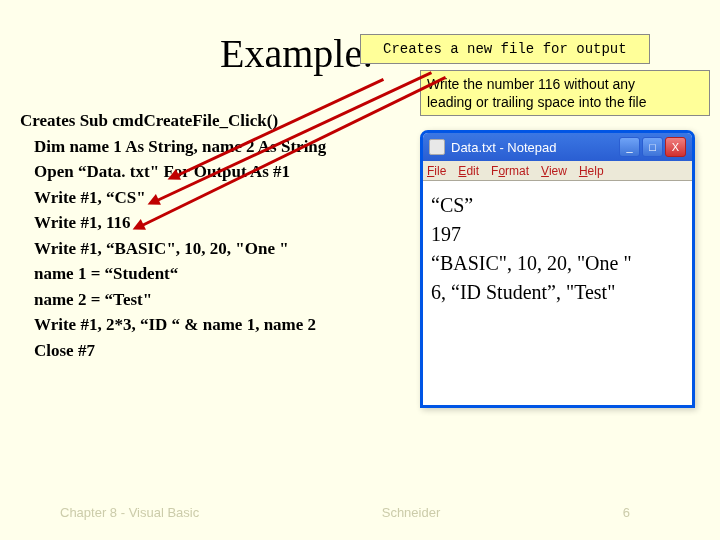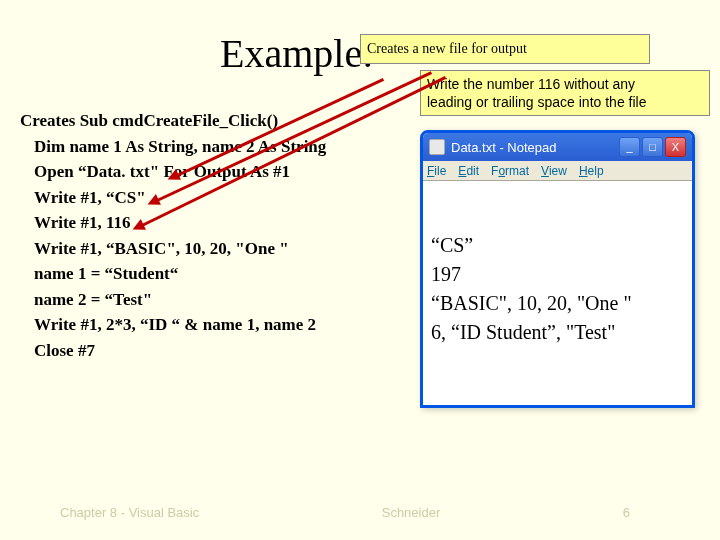--- a/index.html
+++ b/index.html
@@ -1,41 +1,41 @@
 <!DOCTYPE html>
 <html><head>
 <meta charset="utf-8">
 <style>
   * { margin: 0; padding: 0; box-sizing: border-box; }
   body { width: 720px; height: 540px; background: #ffffeb; font-family: "Times New Roman", serif; position: relative; overflow: hidden; }
 
   .title { position: absolute; top: 30px; left: 220px; font-size: 40px; color: #000; }
 
-  .callout-yellow-sm { position: absolute; top: 34px; left: 360px; width: 290px; height: 30px; background: #ffff99; border: 1px solid #888; display: flex; align-items: center; padding-left: 6px; font-family: Liberation Serif, serif; font-size: 14px; color: #000; }
+  .callout-yellow-sm { position: absolute; top: 34px; left: 360px; width: 290px; height: 30px; background: #ffff99; border: 1px solid #888; display: flex; align-items: center; padding-left: 22px; font-family: Liberation Mono, monospace; font-size: 14px; color: #000; }
   .callout-bound { position: absolute; top: 38px; left: 584px; font-family: Arial, sans-serif; font-size: 13px; color: #000; }
 
   .callout-yellow-lg { position: absolute; top: 70px; left: 420px; width: 290px; background: #ffff99; border: 1px solid #888; padding: 4px 6px; font-family: Arial, sans-serif; font-size: 14px; color: #000; line-height: 1.3; }
 
   .code-block { position: absolute; top: 108px; left: 20px; width: 390px; color: #000; font-size: 17px; font-family: "Times New Roman", serif; font-weight: bold; line-height: 1.5; }
   .code-block .ind { padding-left: 14px; }
 
   .arrow { position: absolute; transform-origin: left center; z-index: 3; }
   .arrow-line { height: 3px; background: #c00000; position: relative; }
   .arrow-head { position: absolute; left: -8px; top: -5px; width: 0; height: 0; border-top: 6px solid transparent; border-bottom: 6px solid transparent; border-right: 12px solid #c00000; }
 
   .notepad { position: absolute; top: 130px; left: 420px; width: 275px; height: 278px; background: #fff; border: 3px solid #0055e5; border-radius: 8px 8px 0 0; box-shadow: 2px 2px 6px rgba(0,0,0,0.2); overflow: hidden; }
   .np-title { height: 28px; background: linear-gradient(#3b77e3, #2a5ed2); color: #fff; display: flex; align-items: center; padding: 0 6px; font-family: Arial, sans-serif; font-size: 13px; }
   .np-title .np-icon { width: 16px; height: 16px; background: #e8e8e8; border: 1px solid #aaa; margin-right: 6px; border-radius: 2px; }
   .np-title .wbtns { margin-left: auto; display: flex; gap: 2px; }
   .wbtn { width: 21px; height: 20px; background: linear-gradient(#6fa3f7,#3e74d8); border: 1px solid #2a5ed2; border-radius: 3px; display: flex; align-items: center; justify-content: center; color: #fff; font-size: 11px; font-family: Arial,sans-serif; }
   .wbtn.close { background: linear-gradient(#f08080,#d03030); border-color: #b02020; }
-  .np-menu { height: 20px; background: #ece9d8; border-bottom: 1px solid #aca899; display: flex; align-items: center; padding: 0 4px; font-family: Arial, sans-serif; font-size: 12px; color: #0369a1; }
+  .np-menu { height: 20px; background: #ece9d8; border-bottom: 1px solid #aca899; display: flex; align-items: center; padding: 0 4px; font-family: Arial, sans-serif; font-size: 12px; color: #b91c1c; }
   .np-menu span { margin-right: 12px; }
   .np-menu span u { text-decoration: underline; }
-  .np-body { padding: 10px 8px; font-family: "Times New Roman", serif; font-size: 20px; color: #000; line-height: 1.45; margin-top: 40px; }
+  .np-body { padding: 10px 8px; font-family: "Times New Roman", serif; font-size: 20px; color: #000; line-height: 1.45; }
 
   .footer { position: absolute; bottom: 20px; left: 0; width: 100%; display: flex; justify-content: space-between; padding: 0 60px; font-family: Arial, sans-serif; font-size: 13px; color: #ccccaa; gap: 40px; }
   .footer .page { margin-right: 30px; }
 </style>
 </head>
 <body>
 
 <div class="title">Example:</div>
 
 <div class="callout-bound">bounded</div>

